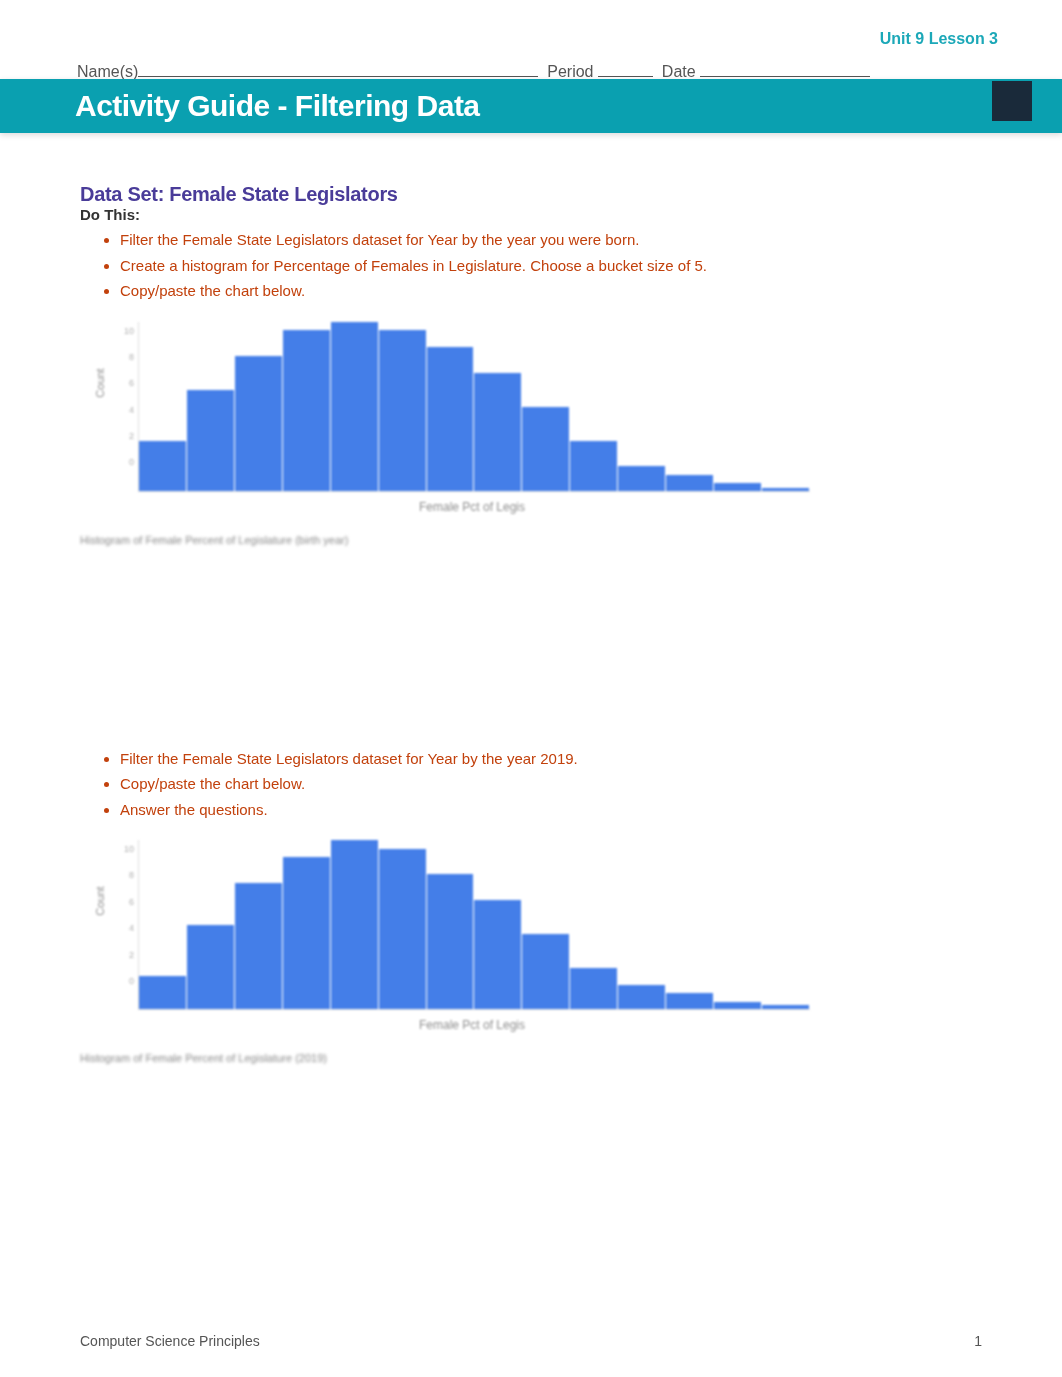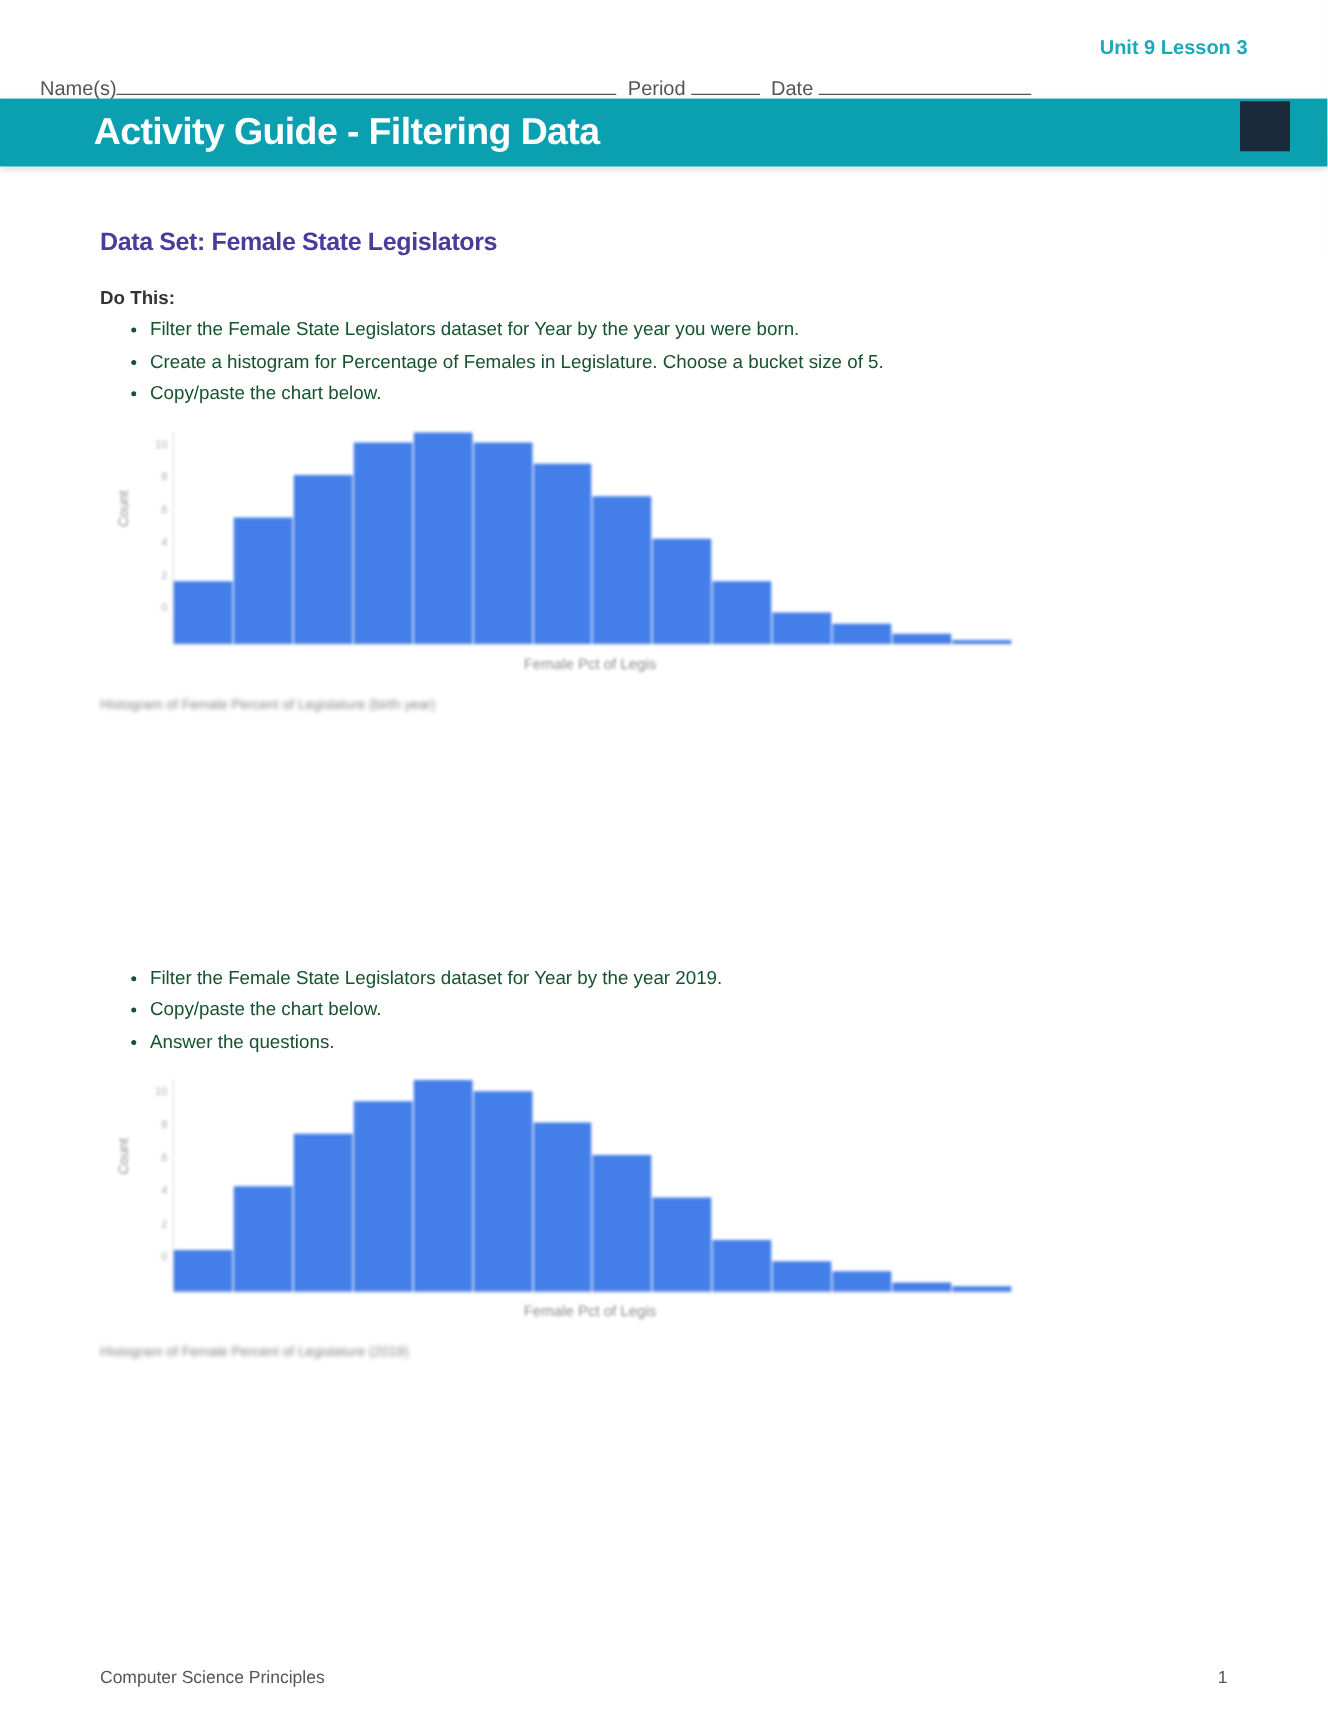--- a/index.html
+++ b/index.html
@@ -19,21 +19,21 @@
     box-sizing: border-box;
   }
   .unit-lesson {
     text-align: right;
     color: #1CA8B8;
     font-weight: bold;
     font-size: 16px;
     padding: 0 64px 15px 0;
   }
   .name-period-date {
-    padding: 0 32px;
+    padding: 0 77px;
     font-size: 16px;
     color: #555;
   }
   .blank-long {
     display: inline-block;
     border-bottom: 1px solid #555;
   }
   .title-band {
     position: relative;
     margin-top: -2px;
@@ -62,34 +62,34 @@
     height: 40px;
     background: #1a2a3a;
   }
   .content {
     padding: 30px 80px 40px 80px;
   }
   .section-title {
     color: #4a3c99;
     font-weight: 800;
     font-size: 20px;
-    margin: 20px 0 24px 0;
+    margin: 20px 0 0 0;
     letter-spacing: -0.3px;
   }
   .do-this {
     font-weight: bold;
     font-size: 15px;
     margin-bottom: 4px;
   }
   ul.steps {
     margin: 0 0 18px 0;
     padding-left: 40px;
     font-size: 15px;
     line-height: 1.7;
-    color: #14532d;
+    color: #c2410c;
   }
   ul.steps li {
     list-style: disc;
   }
   .chart-label {
     font-weight: bold;
     font-size: 15px;
     margin: 12px 0 18px 0;
   }
   .chart-wrap {

